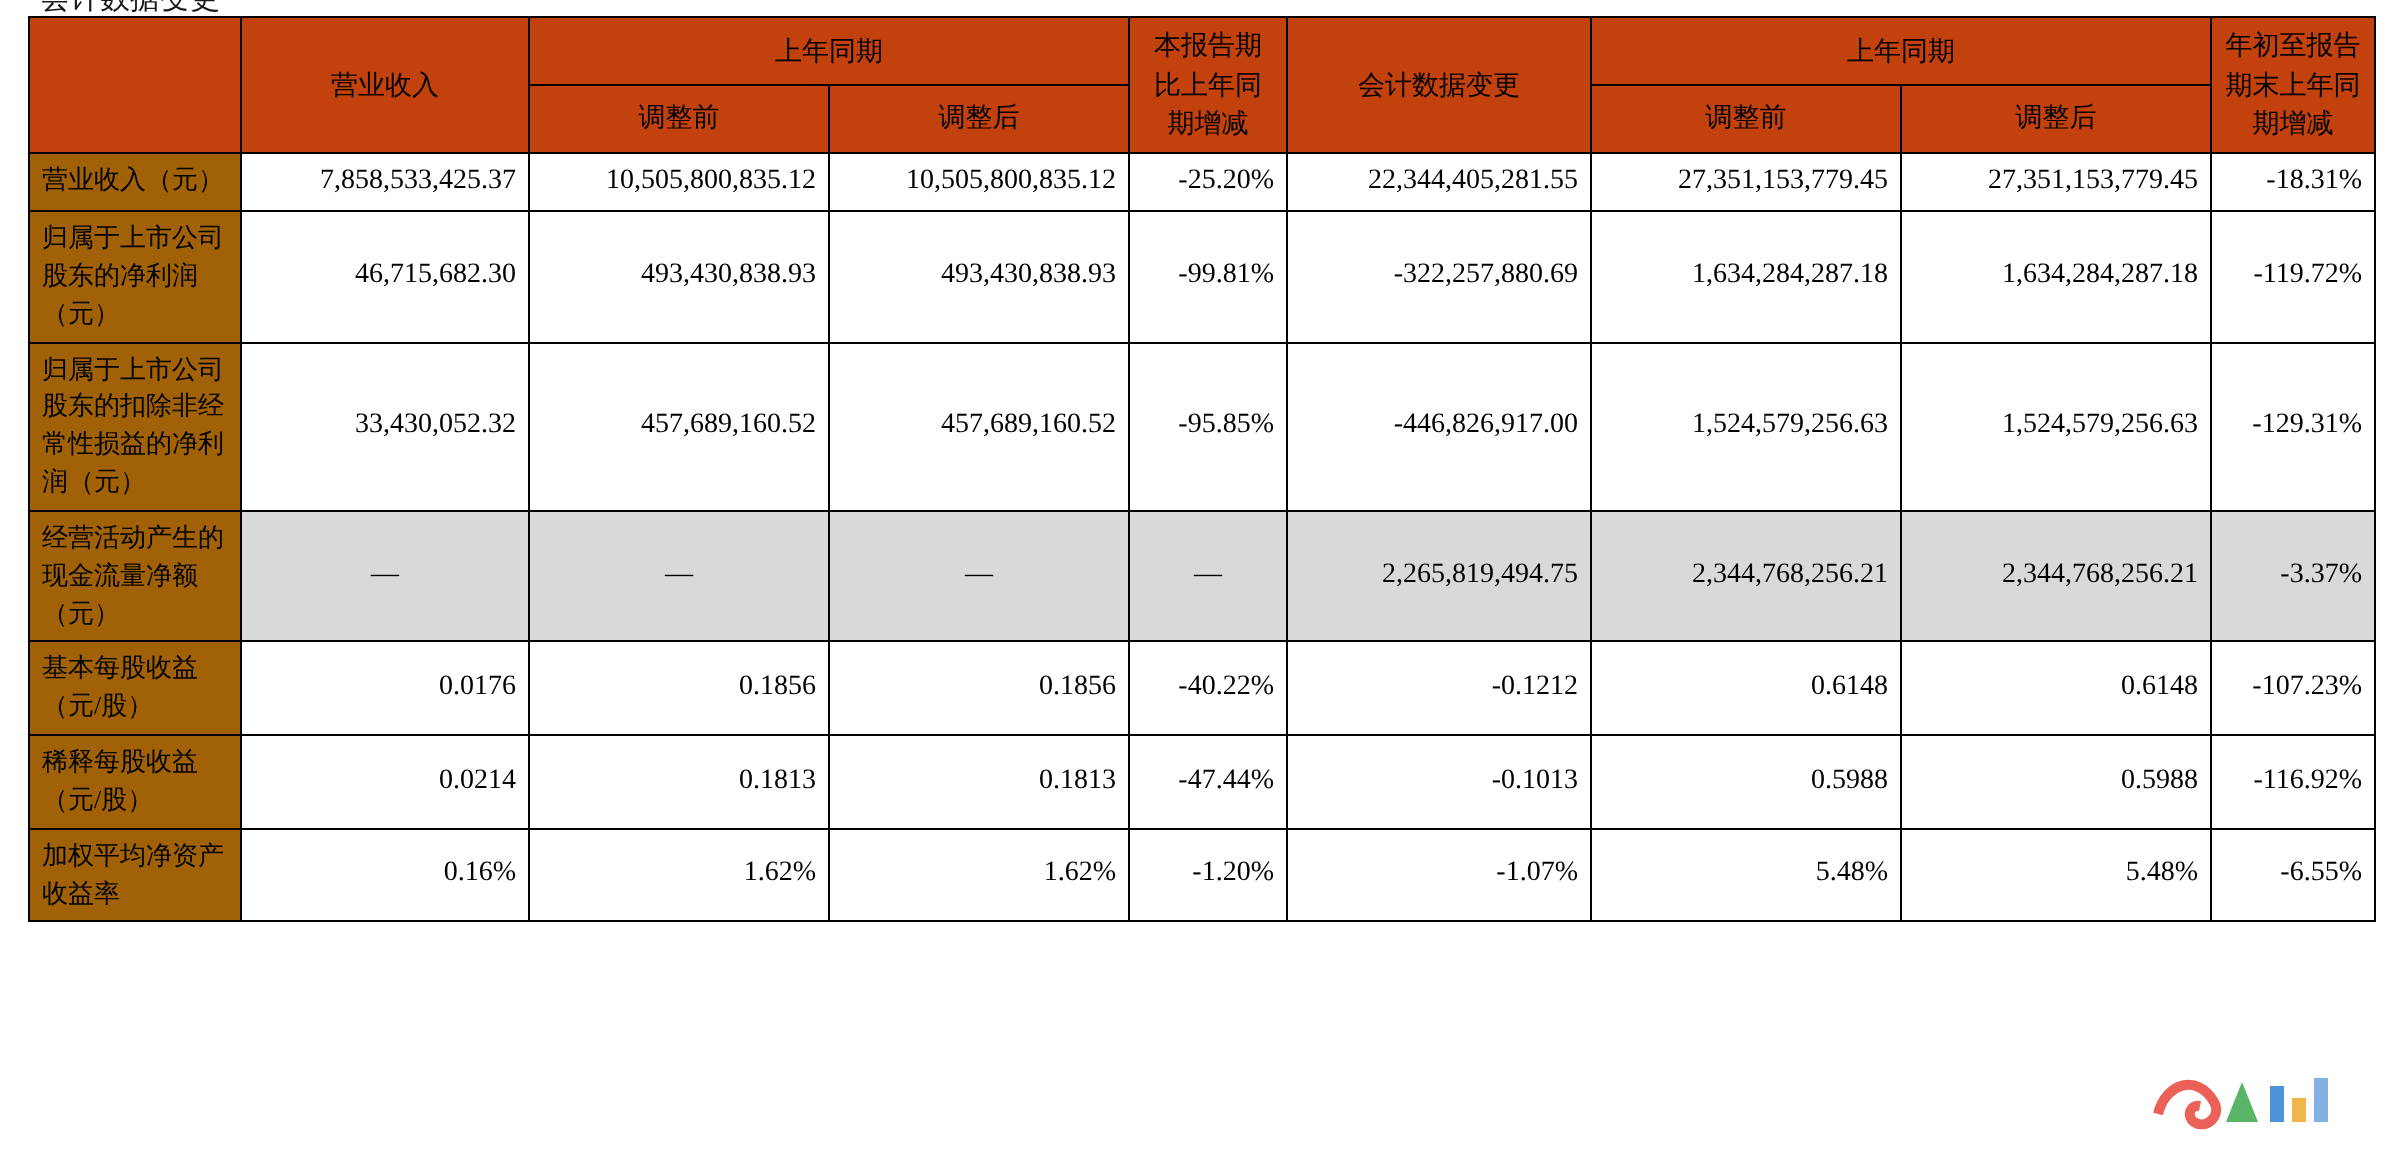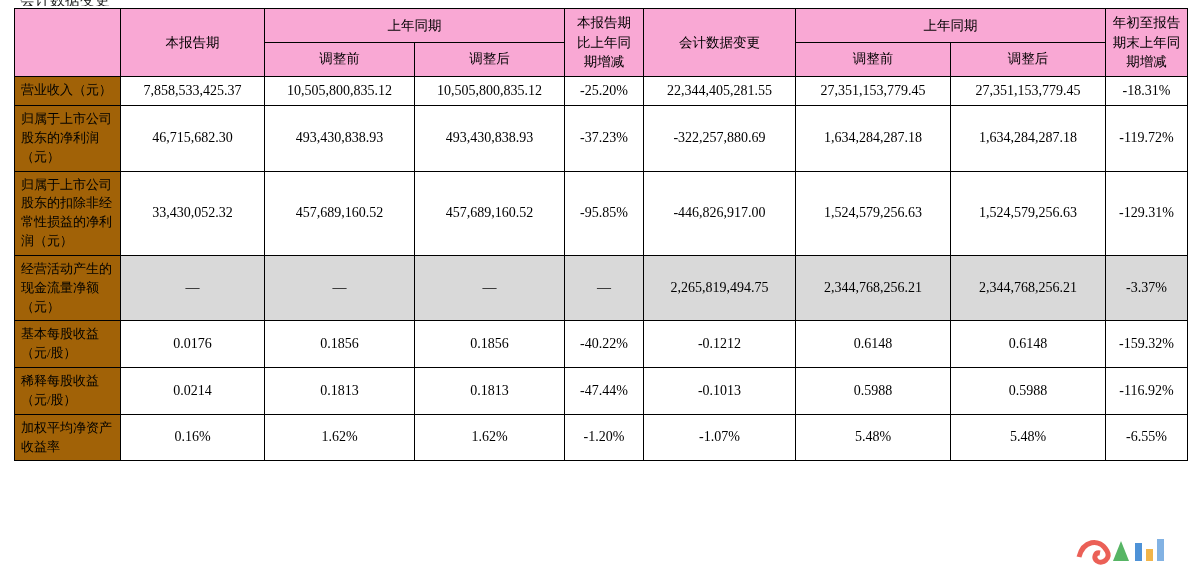--- a/index.html
+++ b/index.html
@@ -41,32 +41,32 @@
     font-size: 13.5px;
   }
   table.fin td, table.fin th {
     border: 1px solid #000000;
     padding: 4px 6px;
     vertical-align: middle;
     font-weight: normal;
     line-height: 1.45;
   }
   .hdr {
-    background: #f9a8d4;
+    background: #c2410c;
     text-align: center;
     font-size: 13.5px;
   }
   .rowlabel {
     background: #a16207;
     text-align: left;
     font-size: 13px;
     line-height: 1.5;
   }
   .num {
-    text-align: center;
+    text-align: right;
     white-space: nowrap;
     font-size: 14px;
   }
   .num.center {
     text-align: center;
   }
   .shade {
     background: #d9d9d9;
   }
   
@@ -104,21 +104,21 @@
         <col class="c3">
         <col class="c4">
         <col class="c5">
         <col class="c6">
         <col class="c7">
         <col class="c8">
     </colgroup>
     <thead>
       <tr>
         <th class="hdr" rowspan="2"></th>
-        <th class="hdr" rowspan="2">本报告期</th>
+        <th class="hdr" rowspan="2">营业收入</th>
         <th class="hdr" colspan="2">上年同期</th>
         <th class="hdr" rowspan="2">本报告期比上年同期增减</th>
         <th class="hdr" rowspan="2">会计数据变更</th>
         <th class="hdr" colspan="2">上年同期</th>
         <th class="hdr" rowspan="2">年初至报告期末上年同期增减</th>
       </tr>
       <tr>
         <th class="hdr">调整前</th>
         <th class="hdr">调整后</th>
         <th class="hdr">调整前</th>
@@ -135,21 +135,21 @@
           <td class="num">22,344,405,281.55</td>
           <td class="num">27,351,153,779.45</td>
           <td class="num">27,351,153,779.45</td>
           <td class="num">-18.31%</td>
         </tr>
         <tr>
           <td class="rowlabel">归属于上市公司股东的净利润（元）</td>
           <td class="num">46,715,682.30</td>
           <td class="num">493,430,838.93</td>
           <td class="num">493,430,838.93</td>
-          <td class="num">-37.23%</td>
+          <td class="num">-99.81%</td>
           <td class="num">-322,257,880.69</td>
           <td class="num">1,634,284,287.18</td>
           <td class="num">1,634,284,287.18</td>
           <td class="num">-119.72%</td>
         </tr>
         <tr>
           <td class="rowlabel">归属于上市公司股东的扣除非经常性损益的净利润（元）</td>
           <td class="num">33,430,052.32</td>
           <td class="num">457,689,160.52</td>
           <td class="num">457,689,160.52</td>
@@ -172,21 +172,21 @@
         </tr>
         <tr>
           <td class="rowlabel">基本每股收益（元/股）</td>
           <td class="num">0.0176</td>
           <td class="num">0.1856</td>
           <td class="num">0.1856</td>
           <td class="num">-40.22%</td>
           <td class="num">-0.1212</td>
           <td class="num">0.6148</td>
           <td class="num">0.6148</td>
-          <td class="num">-159.32%</td>
+          <td class="num">-107.23%</td>
         </tr>
         <tr>
           <td class="rowlabel">稀释每股收益（元/股）</td>
           <td class="num">0.0214</td>
           <td class="num">0.1813</td>
           <td class="num">0.1813</td>
           <td class="num">-47.44%</td>
           <td class="num">-0.1013</td>
           <td class="num">0.5988</td>
           <td class="num">0.5988</td>

